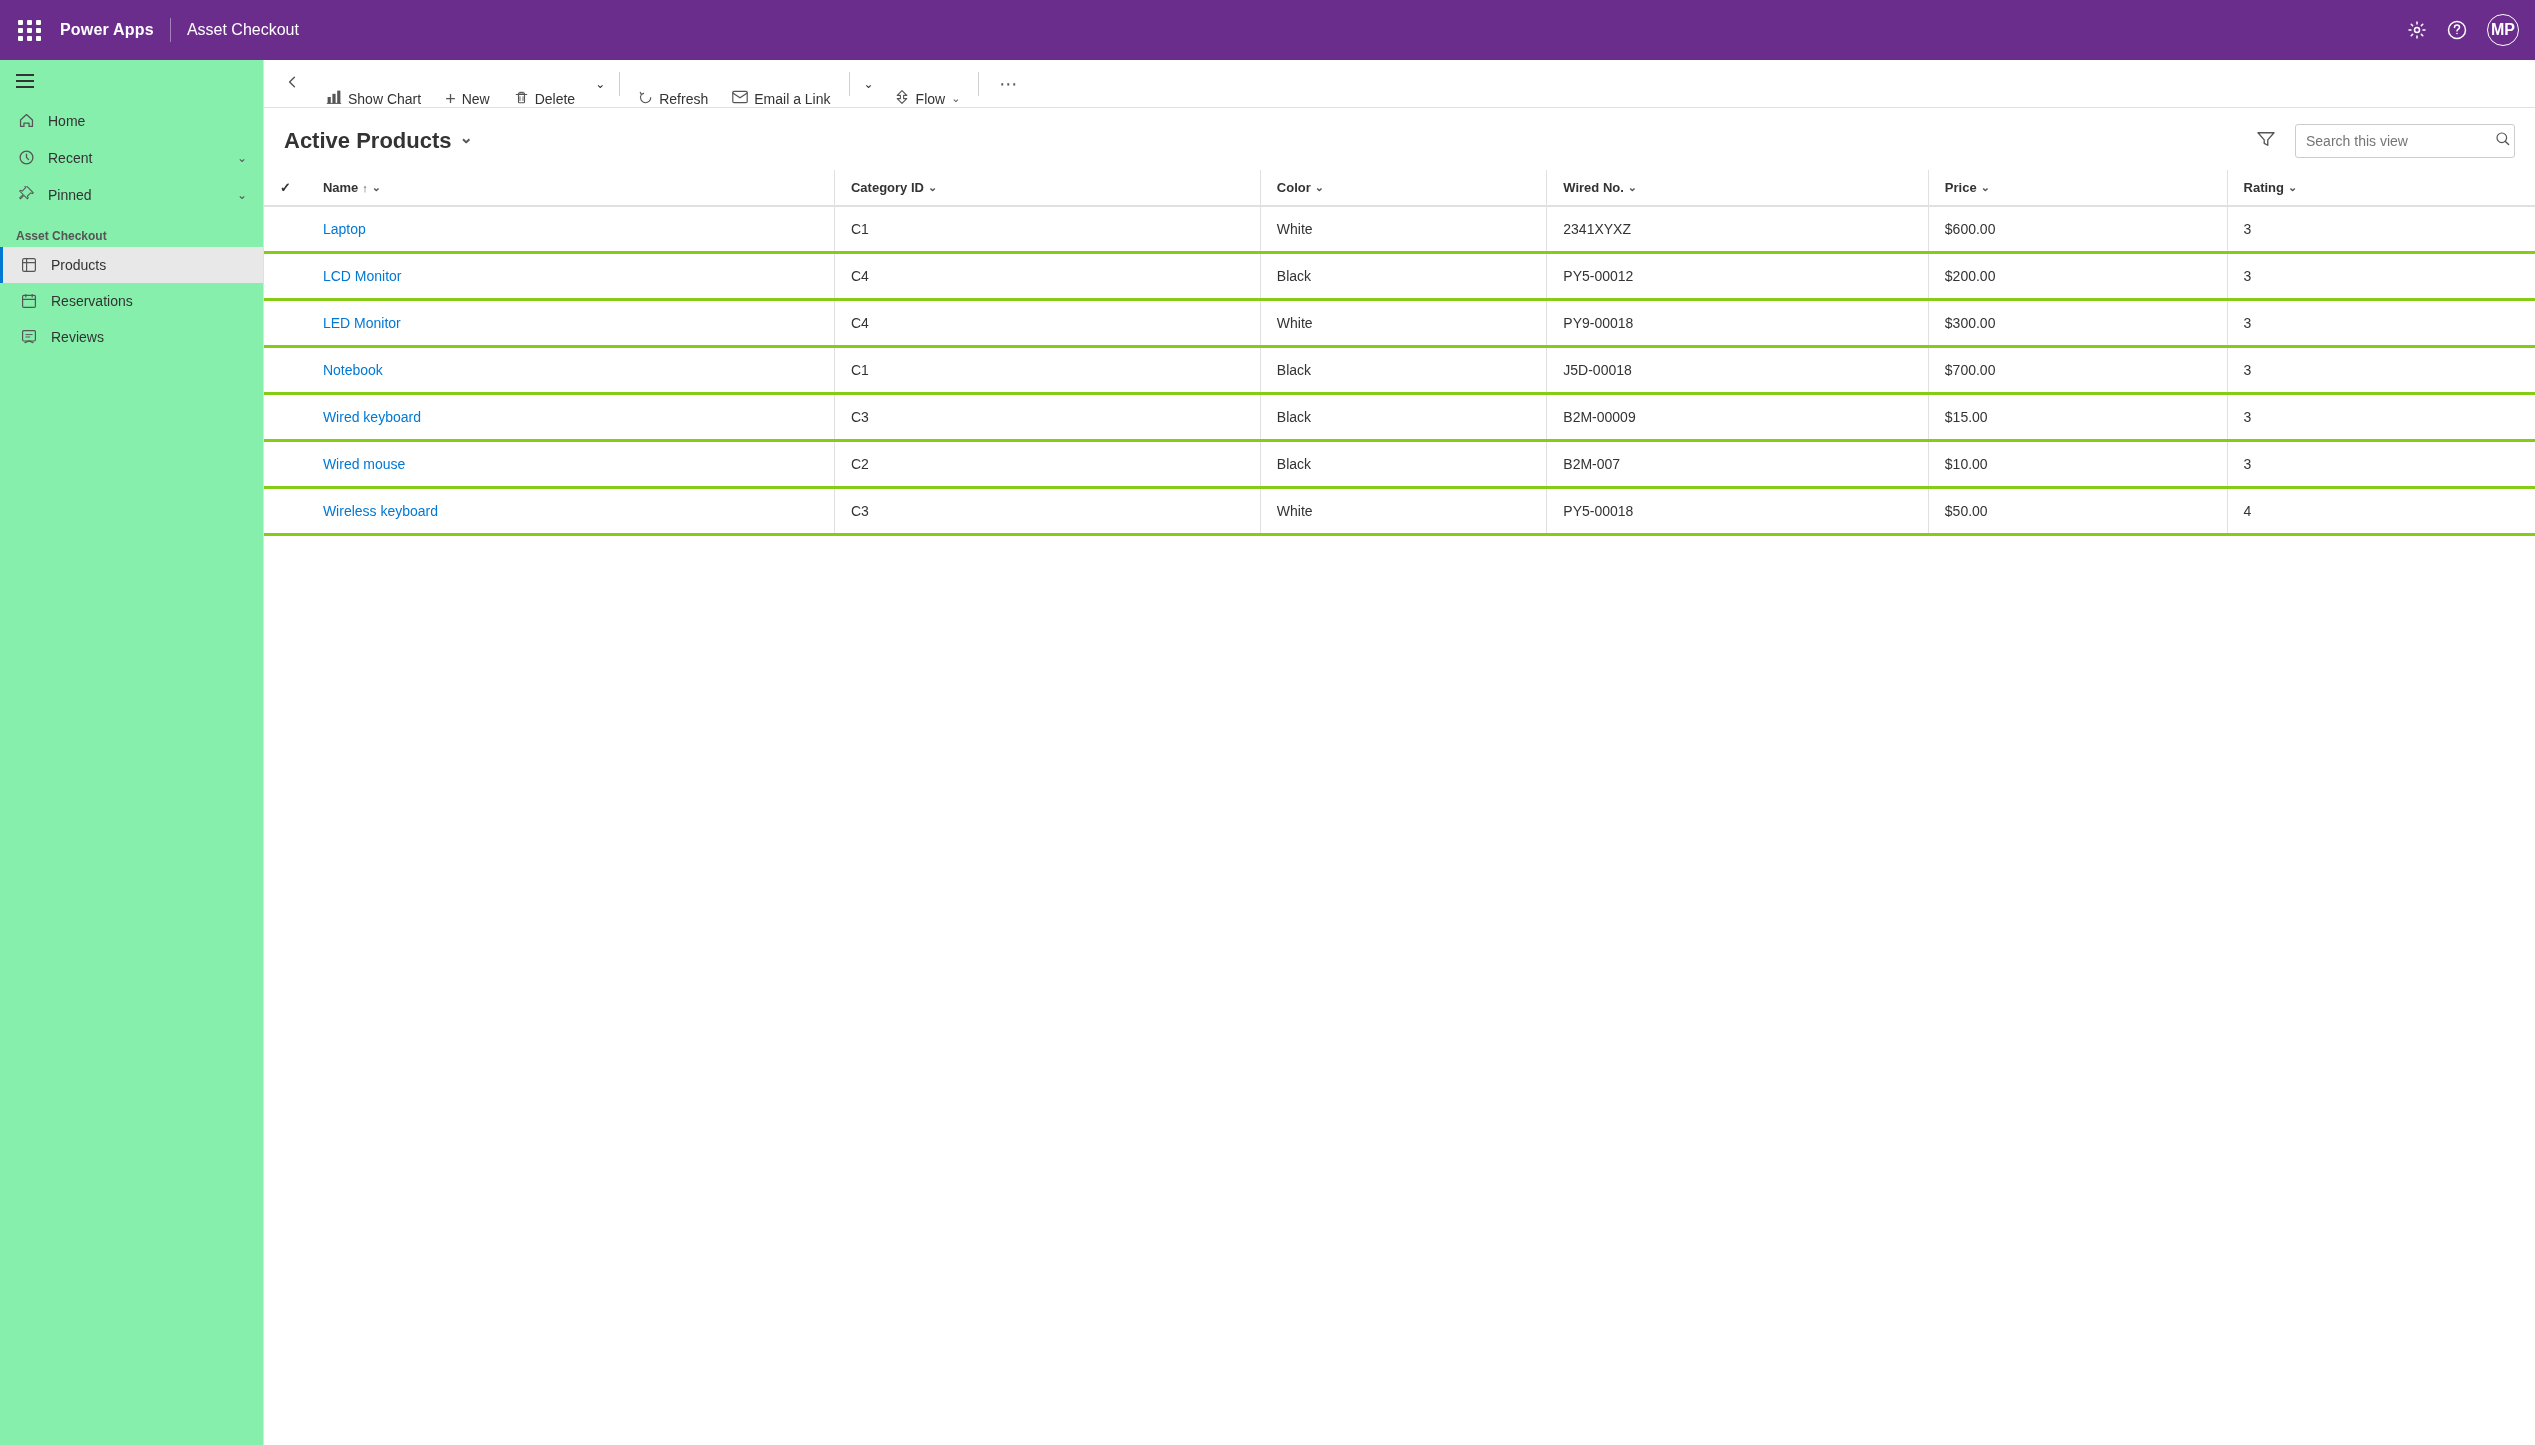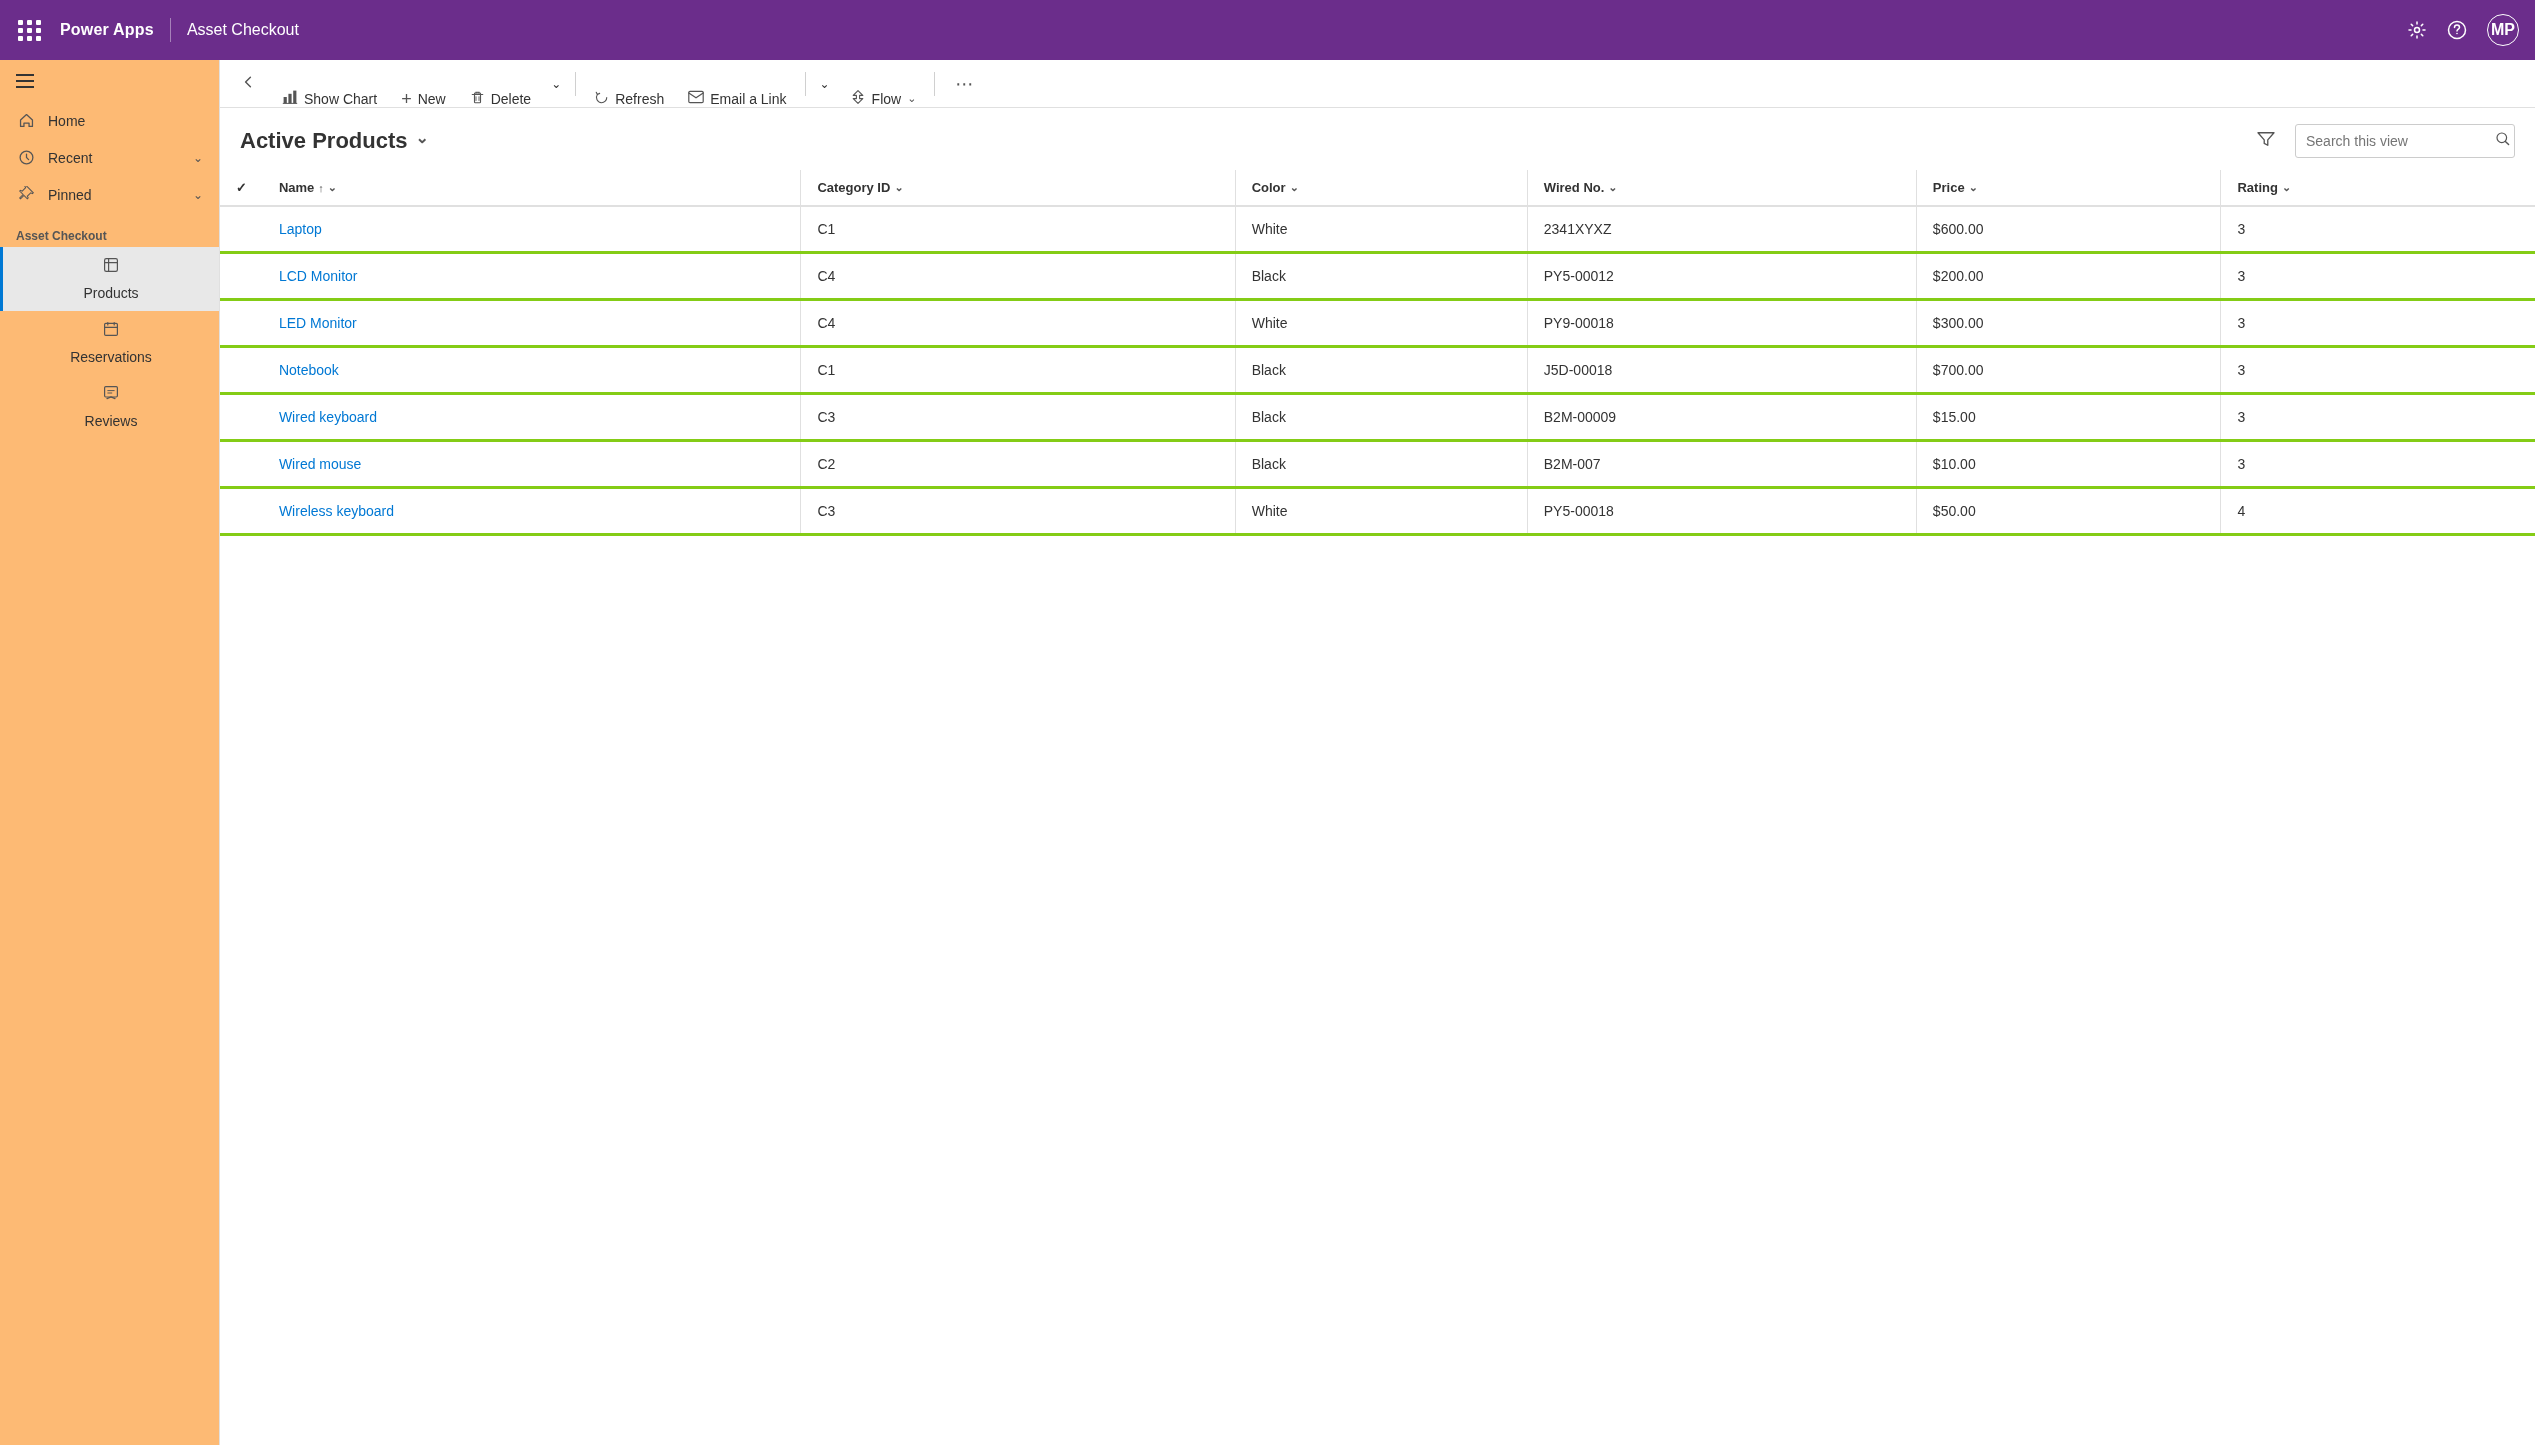--- a/index.html
+++ b/index.html
@@ -81,22 +81,22 @@
 
     
     .main-layout {
       display: flex;
       flex: 1;
       overflow: hidden;
     }
 
     
     .sidebar {
-      width: 220px;
-      background: #fdba74;
+      width: 264px;
+      background: #86efac;
       border-right: 1px solid #e0e0e0;
       display: flex;
       flex-direction: column;
       flex-shrink: 0;
       overflow-y: auto;
     }
     .sidebar-menu-btn {
       padding: 14px 16px;
       cursor: pointer;
       display: flex;
@@ -146,21 +146,20 @@
     }
     .sidebar-item {
       display: flex;
       align-items: center;
       padding: 10px 16px;
       cursor: pointer;
       gap: 12px;
       color: #333;
       font-size: 14px;
       border-left: 3px solid transparent;
-      flex-direction: column;
     }
     .sidebar-item.active {
       border-left: 3px solid #0078d4;
       background: #e8e8e8;
       color: #333;
       font-weight: 500;
     }
     .sidebar-item .item-icon {
       font-size: 15px;
       width: 20px;

